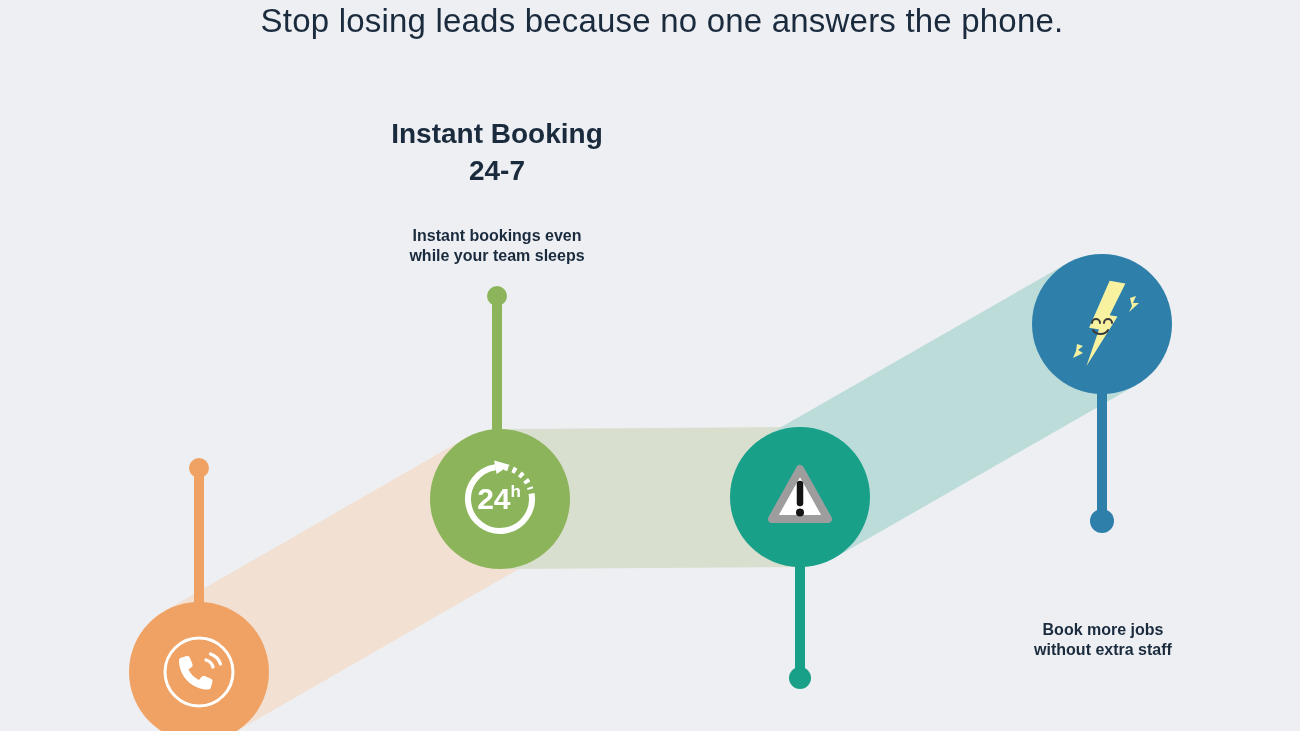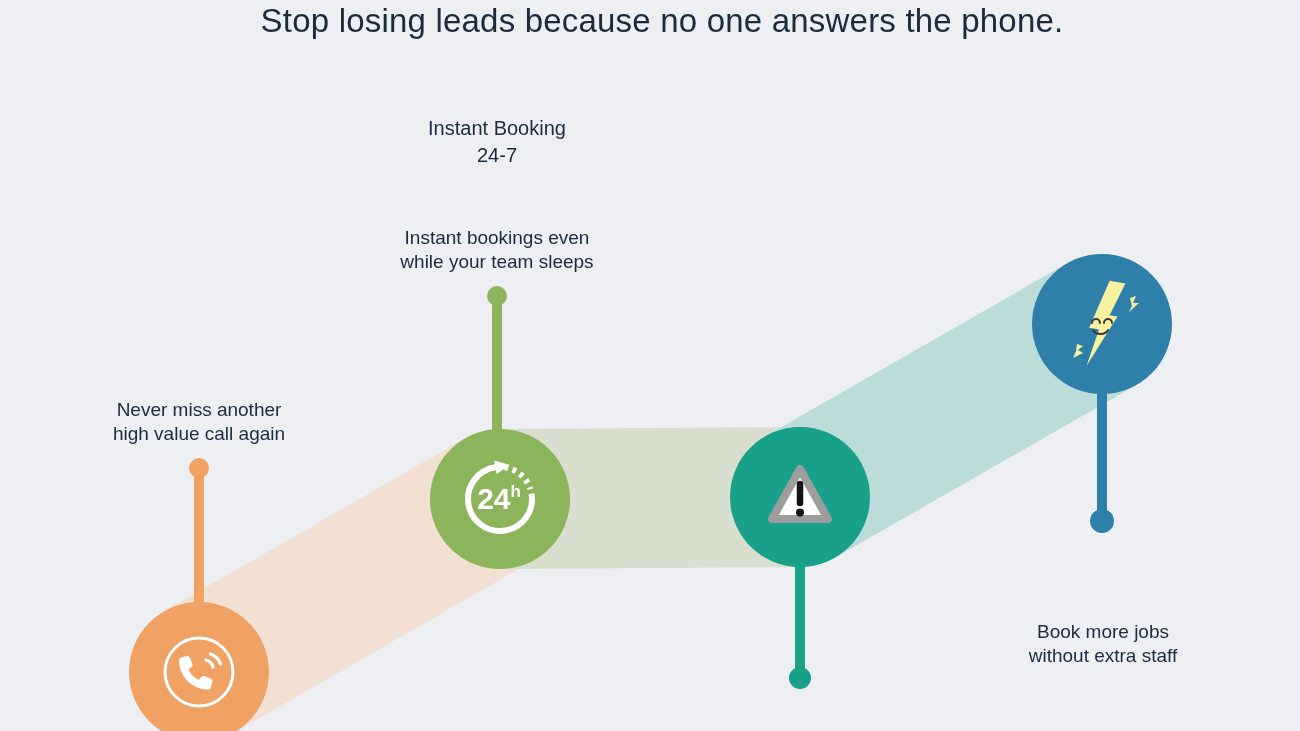--- a/index.html
+++ b/index.html
@@ -9,22 +9,22 @@
     font-family:"Liberation Sans", sans-serif;
     color:#1b2b3e;
   }
   .title {
     position:absolute; top:2px; left:12px; width:100%;
     text-align:center; font-size:33px; font-weight:500;
     letter-spacing:0.2px; color:#1b2b3e;
   }
   .gfx { position:absolute; left:0; top:0; }
   .label { position:absolute; text-align:center; white-space:pre-line; color:#1b2b3e; }
-  .heading { font-size:20px; font-weight:400; line-height:1.33; }
-  .body    { font-size:19px; font-weight:400; line-height:1.28; }
+  .heading { font-size:28px; font-weight:700; line-height:1.33; }
+  .body    { font-size:16px; font-weight:700; line-height:1.28; }
   .h1-label { left:39px;  top:326px; width:320px; }
   .d1-label { left:39px;  top:398px; width:320px; }
   .h2-label { left:337px; top:115px; width:320px; }
   .d2-label { left:337px; top:226px; width:320px; }
   .h4-label { left:943px; top:543px; width:320px; }
   .d4-label { left:943px; top:620px; width:320px; }
   svg text { font-family:"Liberation Sans", sans-serif; }
 </style>
 </head>
 <body>
@@ -79,22 +79,20 @@
         <polygon points="0,-44 16,-44 6,-10 14,-10 -8,44 -2,6 -12,6" fill="#f8f1a0"></polygon>
       </g>
       <polygon points="28,-26 34,-28 31,-21 37,-21 27,-12 30,-18" fill="#f8f1a0"></polygon>
       <polygon points="-25,20 -19,22 -24,26 -19,29 -29,34 -26,27" fill="#f8f1a0"></polygon>
       <path d="M -10,-1 a 4,4 0 0 1 8,0" fill="none" stroke="#3a3a3a" stroke-width="2" stroke-linecap="round"></path>
       <path d="M 2,-1 a 4,4 0 0 1 8,0" fill="none" stroke="#3a3a3a" stroke-width="2" stroke-linecap="round"></path>
       <path d="M -9,6 a 8,6 0 0 0 15,0" fill="none" stroke="#3a3a3a" stroke-width="2" stroke-linecap="round"></path>
     </g>
   </svg>
 
-  <div class="label body d1-label">Never miss another
-high value call again</div>
 
   <div class="label heading h2-label">Instant Booking
 24-7</div>
   <div class="label body d2-label">Instant bookings even
 while your team sleeps</div>
 
   <div class="label body d4-label">Book more jobs
 without extra staff</div>
 
 </div>

